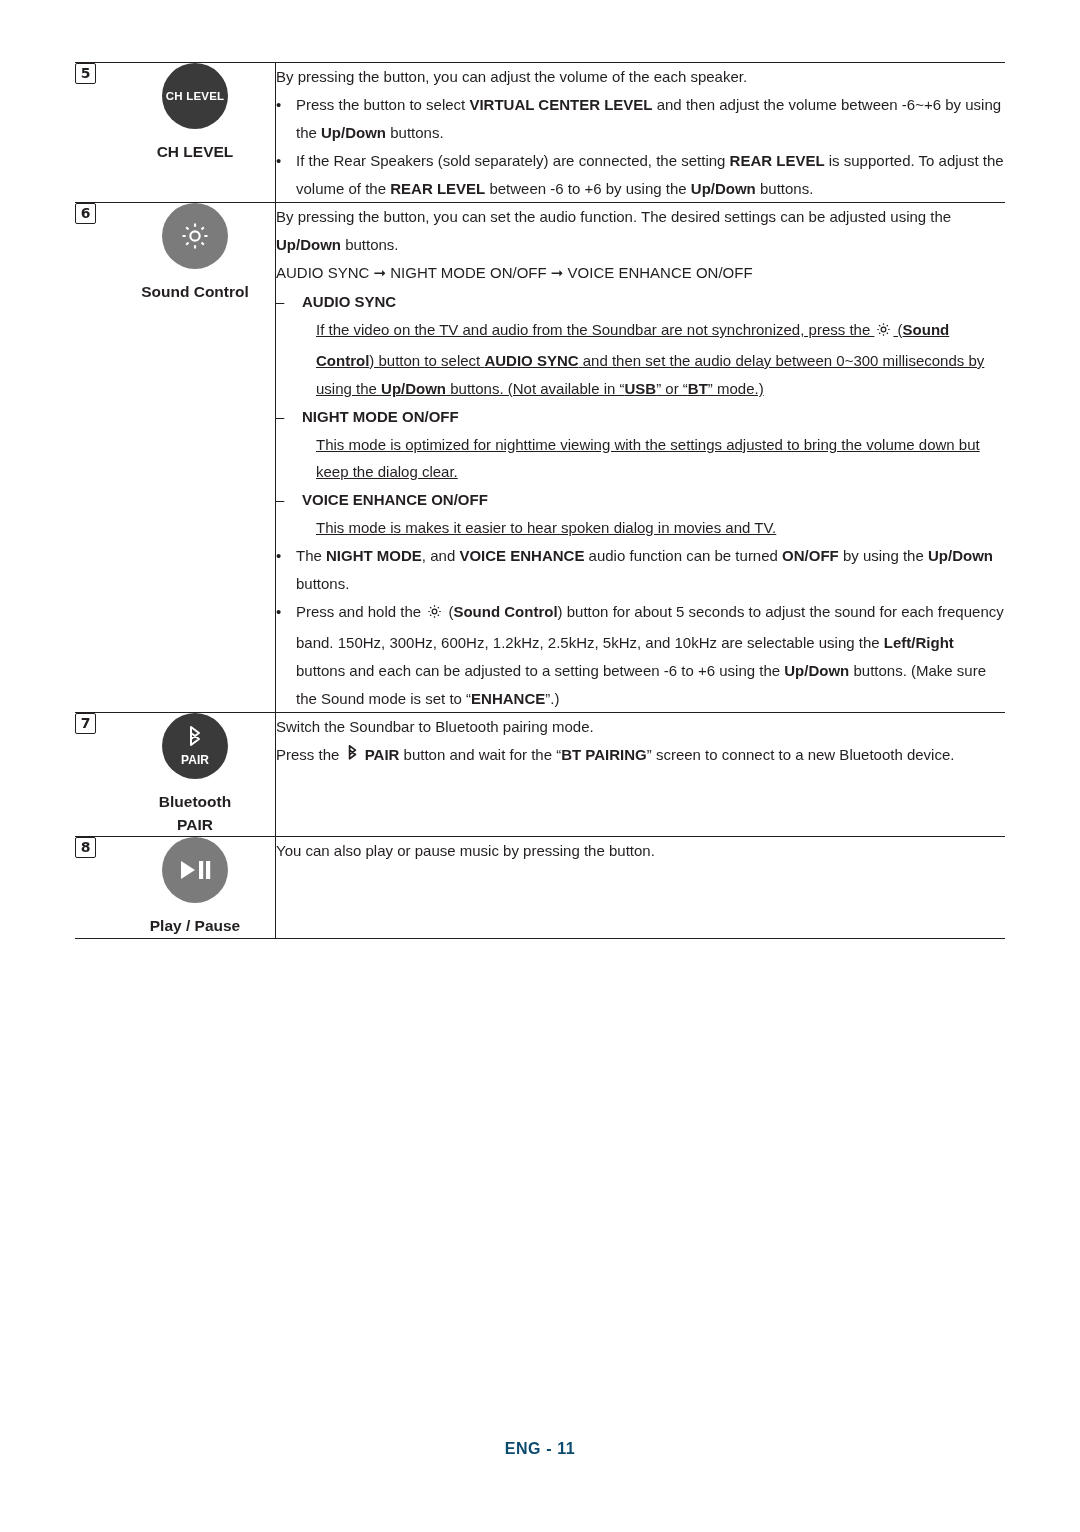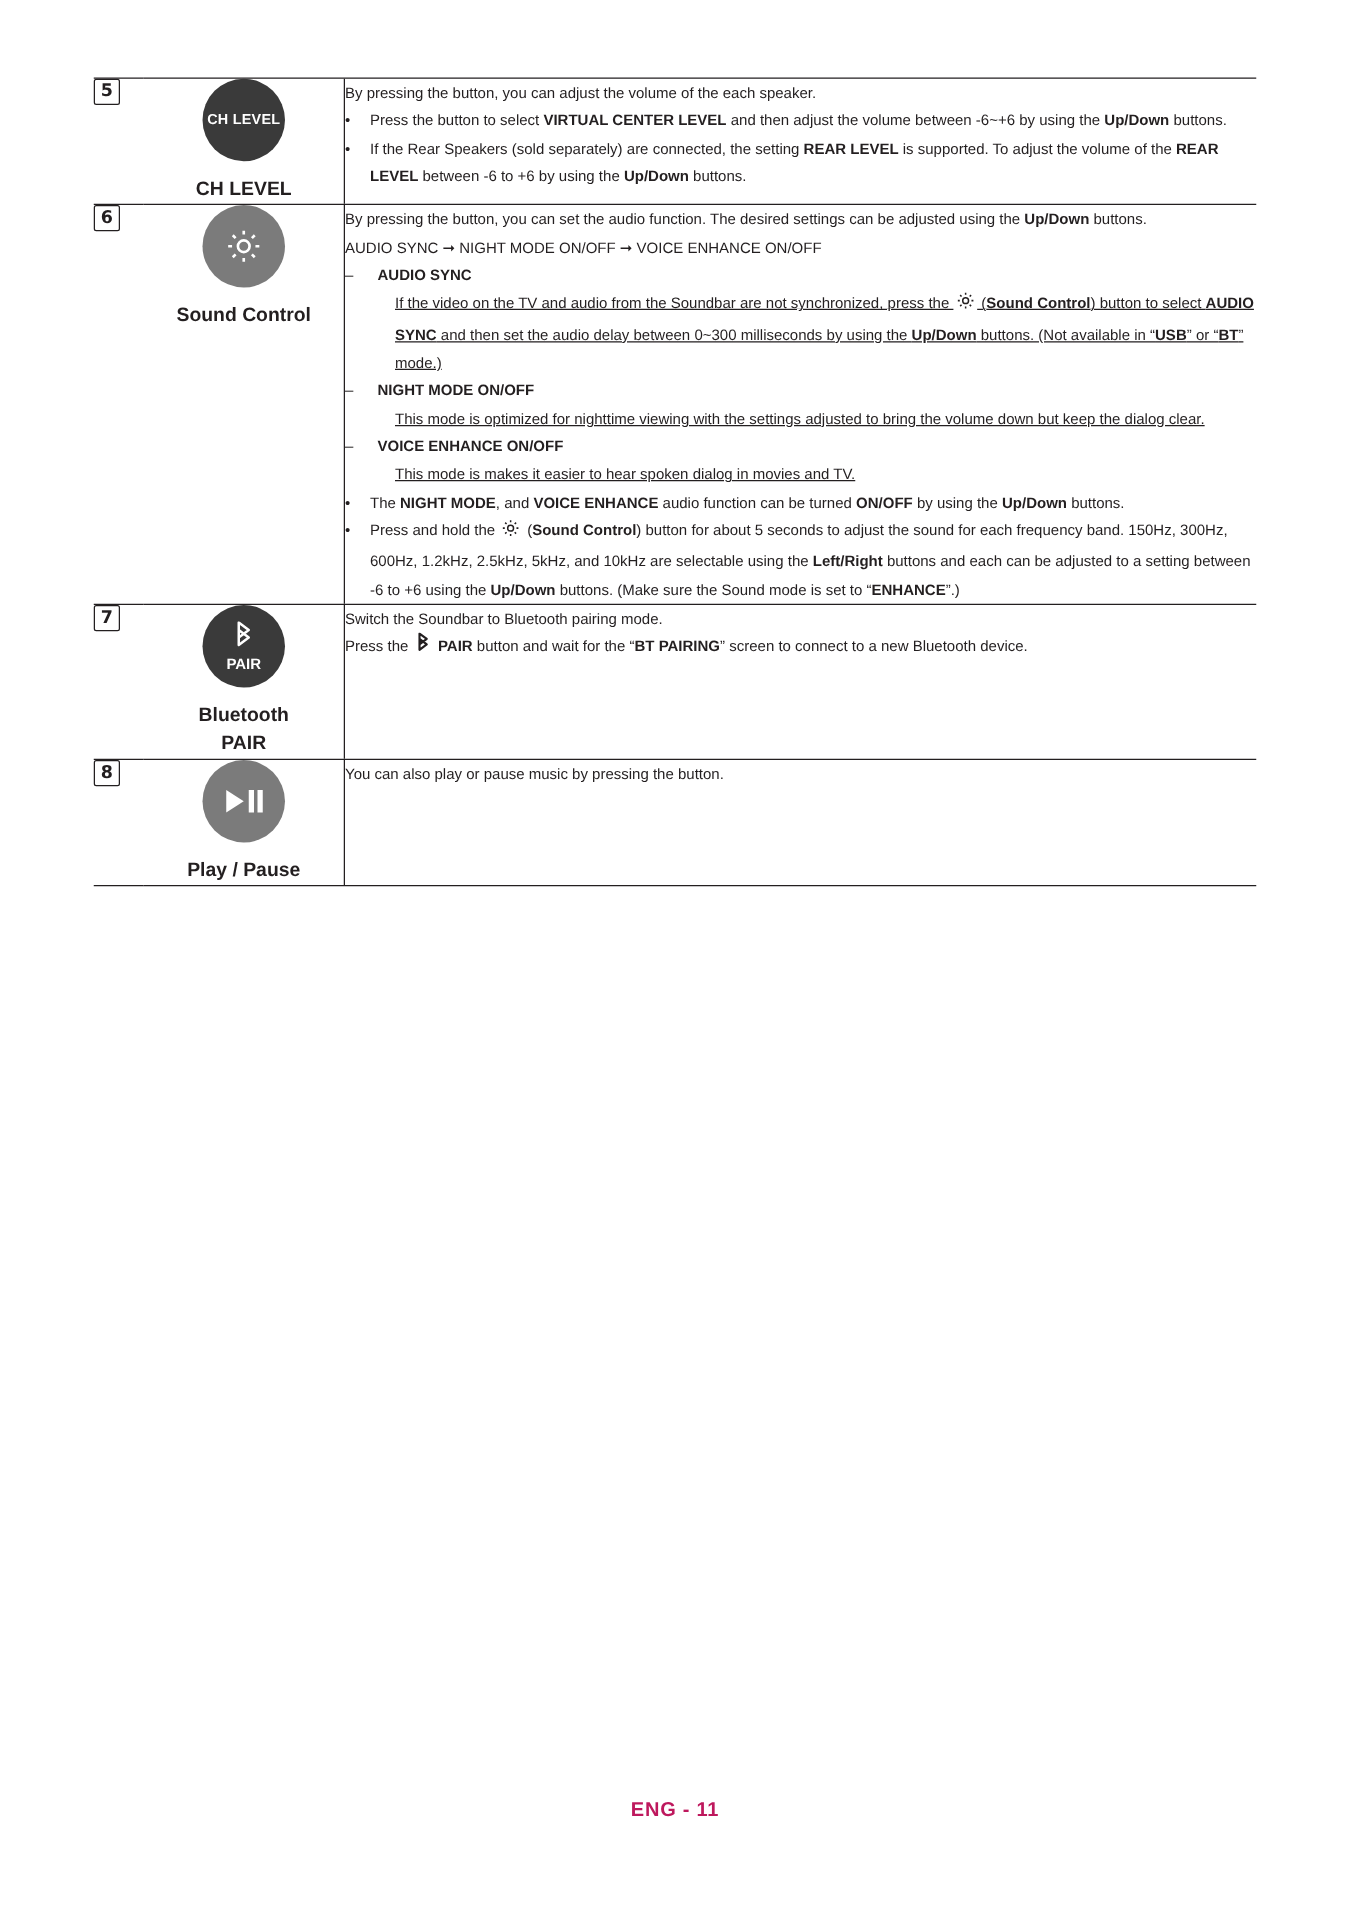--- a/index.html
+++ b/index.html
@@ -95,21 +95,21 @@
   }
   .btn-caption {
     margin-top: 12px;
     font-size: 15.5px;
     font-weight: bold;
     text-align: center;
     line-height: 1.45;
     color: #231f20;
   }
   .desc-cell {
-    font-size: 12px;
+    font-size: 15px;
     line-height: 1.86;
     color: #231f20;
   }
   p.line {
     margin: 0;
   }
   .bullet-row {
     display: flex;
     margin: 0;
   }
@@ -150,21 +150,21 @@
   }
   .footer {
     position: absolute;
     left: 0;
     top: 1440px;
     width: 1080px;
     text-align: center;
     font-size: 16px;
     font-weight: bold;
     letter-spacing: .6px;
-    color: #be185d;
+    color: #0c4a6e;
   }
   .arrow { font-family: "DejaVu Sans", sans-serif; }
 </style>
 </head>
 <body>
 
 <div class="page">
 
   <table class="manual">
     <tbody>

